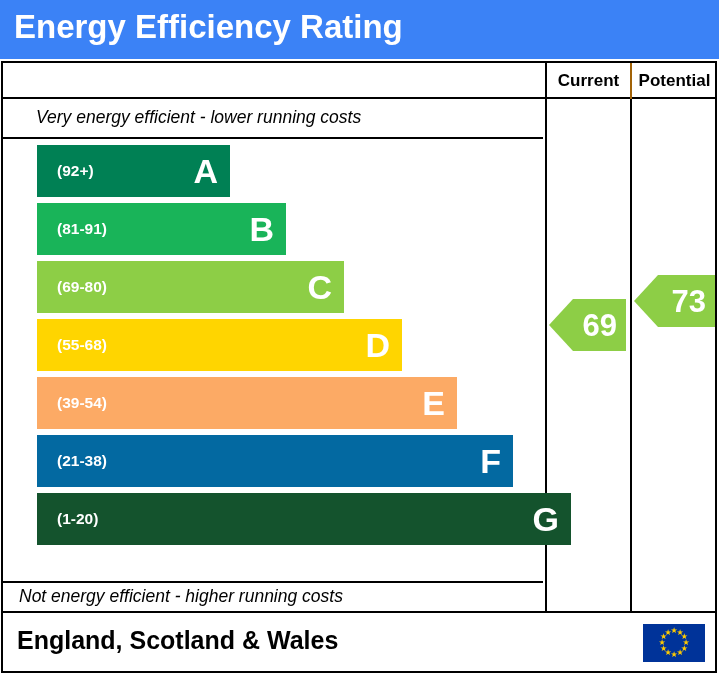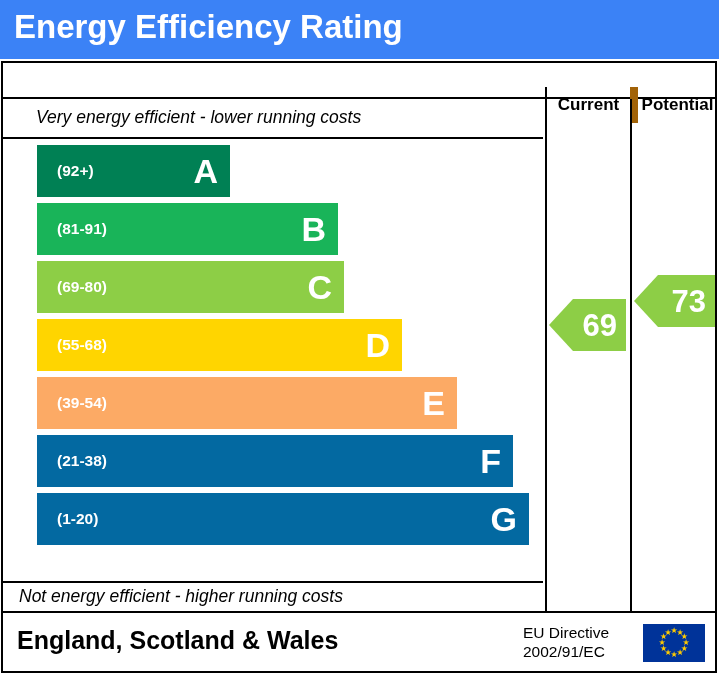--- a/index.html
+++ b/index.html
@@ -64,31 +64,30 @@
   .col-current, .col-potential {
     position: absolute;
     top: 0;
     height: 36px;
     line-height: 36px;
     text-align: center;
     font-size: 17px;
     font-weight: bold;
     color: #000000;
     box-sizing: border-box;
-    margin-top: 24px;
   }
   .col-current {
     left: 542px;
     width: 85px;
     border-left: 2px solid #000000;
   }
   .col-potential {
     left: 627px;
     width: 87px;
-    border-left: 8px solid #a16207;
+    border-left: 2px solid #a16207;
   }
 
   
   .vline {
     position: absolute;
     top: 36px;
     width: 0;
     height: 514px;
     border-left: 2px solid #000000;
   }
@@ -241,21 +240,21 @@
     <div class="caption top">Very energy efficient - lower running costs</div>
     <div class="caption-rule r1"></div>
 
     <div class="bars">
 
       <div class="bar dark" style="top: 6px; width: 193px; background: rgb(0, 128, 84);">
         <span class="range">(92+)</span>
         <span class="letter">A</span>
       </div>
 
-      <div class="bar" style="top: 64px; width: 301px; background: rgb(25, 180, 89);">
+      <div class="bar" style="top: 64px; width: 249px; background: rgb(25, 180, 89);">
         <span class="range">(81-91)</span>
         <span class="letter">B</span>
       </div>
 
       <div class="bar" style="top: 122px; width: 307px; background: rgb(141, 206, 70);">
         <span class="range">(69-80)</span>
         <span class="letter">C</span>
       </div>
 
       <div class="bar" style="top: 180px; width: 365px; background: rgb(255, 213, 0);">
@@ -266,21 +265,21 @@
       <div class="bar" style="top: 238px; width: 420px; background: rgb(252, 170, 101);">
         <span class="range">(39-54)</span>
         <span class="letter">E</span>
       </div>
 
       <div class="bar" style="top: 296px; width: 476px; background: #0369a1;">
         <span class="range">(21-38)</span>
         <span class="letter">F</span>
       </div>
 
-      <div class="bar" style="top: 354px; width: 492px; background: #0369a1;">
+      <div class="bar" style="top: 354px; width: 534px; background: #14532d;">
         <span class="range">(1-20)</span>
         <span class="letter">G</span>
       </div>
     </div>
 
     <div class="caption-rule r2"></div>
     <div class="caption bottom">Not energy efficient - higher running costs</div>
 
     <div class="marker" style="left:546px; top:232px; width:77px;">
       <svg width="77" height="60" viewBox="0 0 77 60" xmlns="http://www.w3.org/2000/svg">
@@ -293,24 +292,20 @@
       <svg width="81" height="60" viewBox="0 0 81 60" xmlns="http://www.w3.org/2000/svg">
         <polygon points="0,30 24,4 81,4 81,56 24,56" fill="#8dce46"></polygon>
       </svg>
       <span class="mval">73</span>
     </div>
 
   </div>
 
   <div class="footer">
     <div class="footer-title">England, Scotland &amp; Wales</div>
-    <div class="footer-directive">
-      <div>EU Directive</div>
-      <div>2002/91/EC</div>
-    </div>
     <div class="eu-flag">
         <span class="eu-star" style="left: 27px; top: 3px;">★</span>
         <span class="eu-star" style="left: 33px; top: 4.6077px;">★</span>
         <span class="eu-star" style="left: 37.3923px; top: 9px;">★</span>
         <span class="eu-star" style="left: 39px; top: 15px;">★</span>
         <span class="eu-star" style="left: 37.3923px; top: 21px;">★</span>
         <span class="eu-star" style="left: 33px; top: 25.3923px;">★</span>
         <span class="eu-star" style="left: 27px; top: 27px;">★</span>
         <span class="eu-star" style="left: 21px; top: 25.3923px;">★</span>
         <span class="eu-star" style="left: 16.6077px; top: 21px;">★</span>

